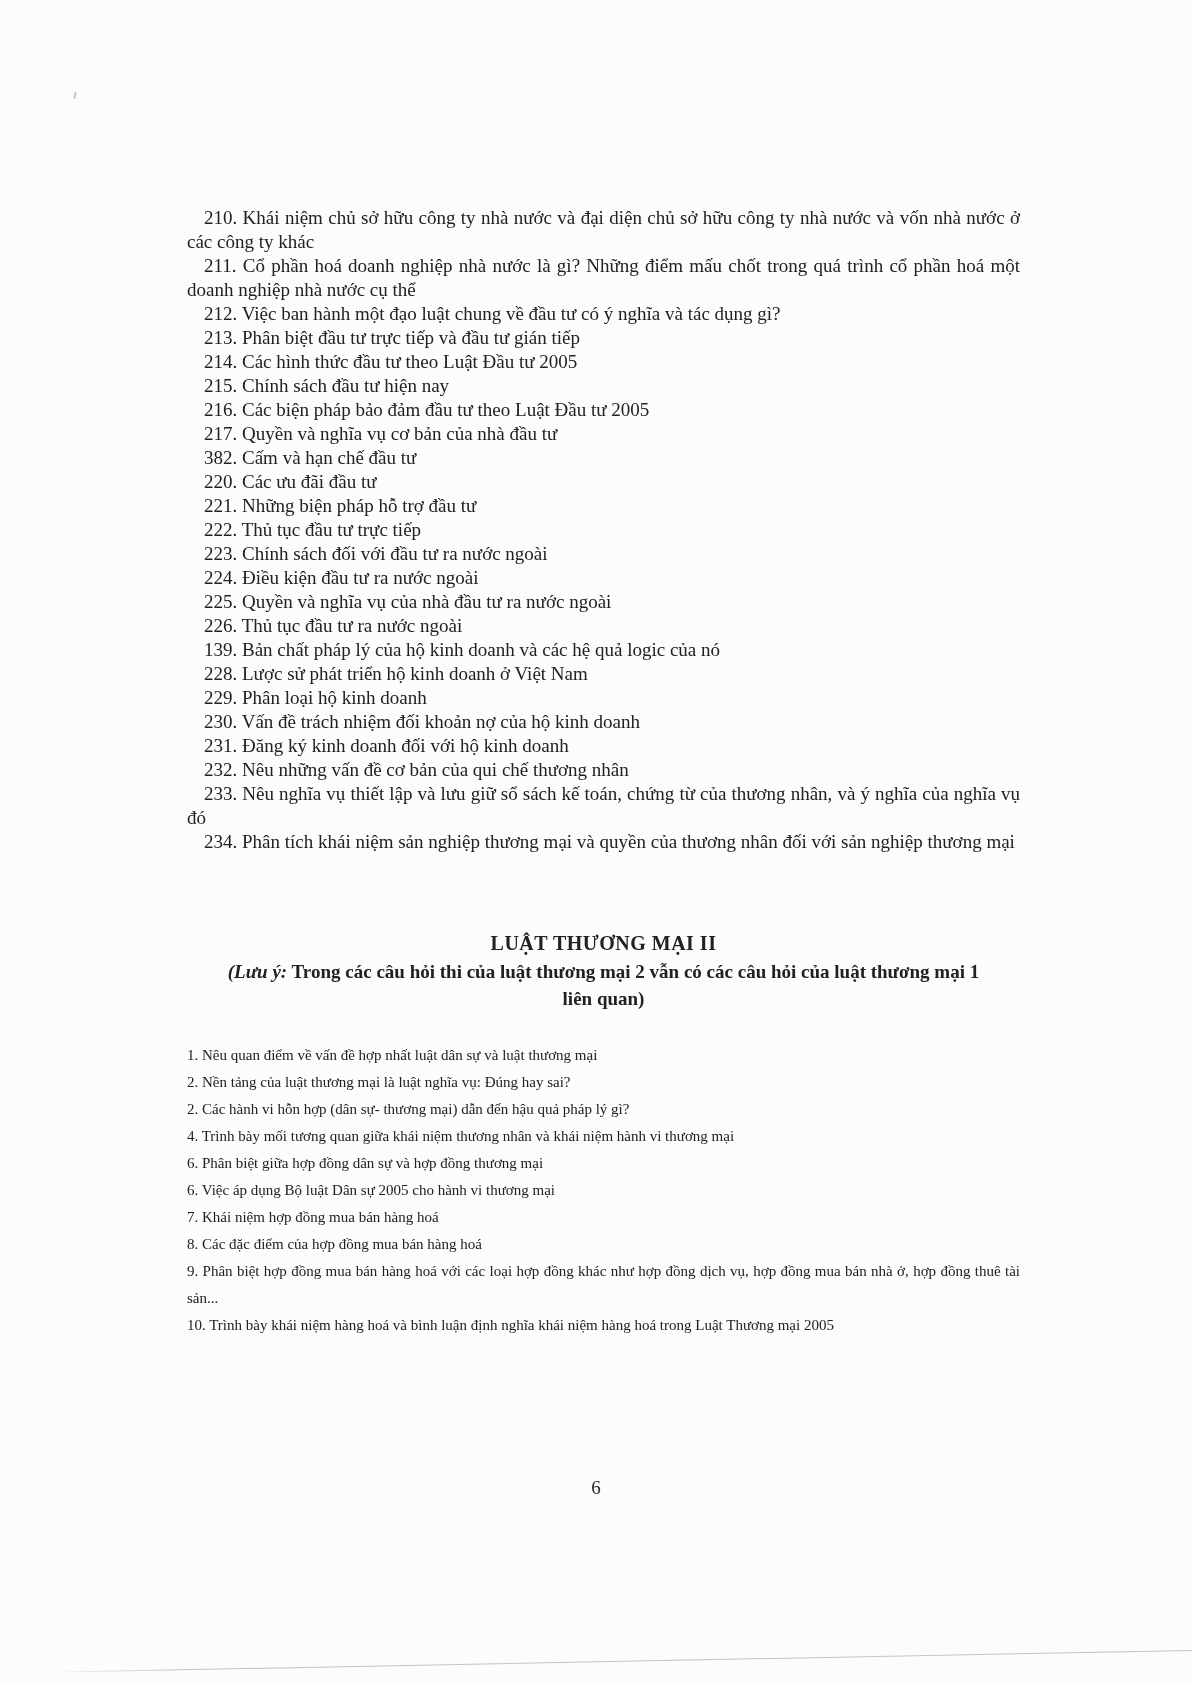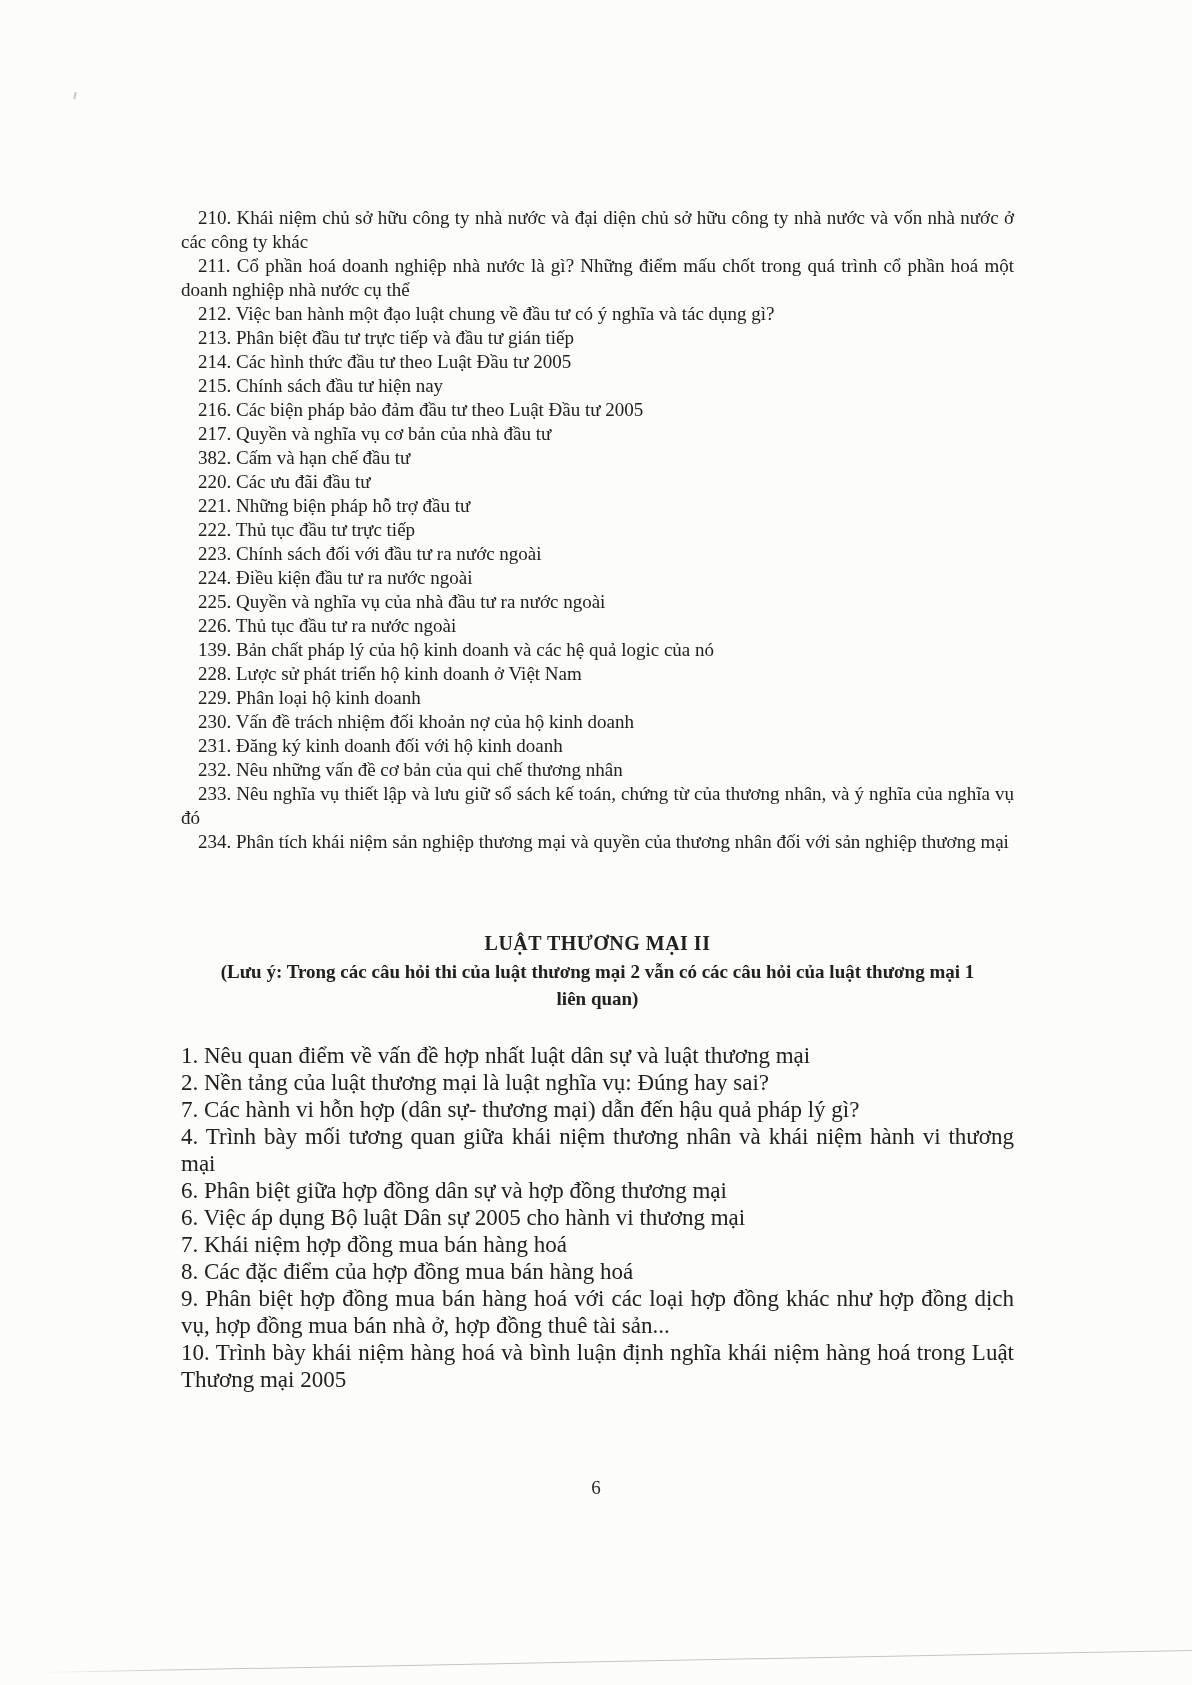--- a/index.html
+++ b/index.html
@@ -12,21 +12,21 @@
     color: #222120;
     position: relative;
     overflow: hidden;
   }
   .page {
     position: absolute;
     inset: 0;
   }
   .content {
     position: absolute;
-    left: 181px;
+    left: 187px;
     top: 206px;
     width: 833px;
   }
   .question-list-1 p.q {
     font-size: 19px;
     line-height: 24px;
     text-indent: 17px;
     text-align: justify;
   }
   .section-header {
@@ -39,24 +39,24 @@
     font-weight: bold;
     letter-spacing: 0.5px;
   }
   .section-note {
     font-size: 19px;
     line-height: 27px;
     font-weight: bold;
     max-width: 766px;
     margin: 1px auto 0 auto;
   }
-  .note-label { }
+  .note-label { font-style: italic; }
   .question-list-2 { margin-top: 30px; }
   .question-list-2 p.q {
-    font-size: 23px;
+    font-size: 15px;
     line-height: 27px;
     text-align: justify;
   }
   .page-number {
     position: absolute;
     top: 1477px;
     left: 0;
     width: 1192px;
     text-align: center;
     font-size: 19px;
@@ -147,21 +147,21 @@
       <h2 class="section-title">LUẬT THƯƠNG MẠI II</h2>
       <p class="section-note"><span class="note-label">(Lưu ý:</span><span> Trong các câu hỏi thi của luật thương mại 2 vẫn có các câu hỏi của luật thương mại 1 liên quan)</span></p>
     </div>
 
     <div class="question-list-2">
 
         <p class="q">1. Nêu quan điểm về vấn đề hợp nhất luật dân sự và luật thương mại</p>
 
         <p class="q">2. Nền tảng của luật thương mại là luật nghĩa vụ: Đúng hay sai?</p>
 
-        <p class="q">7. Các hành vi hỗn hợp (dân sự- thương mại) dẫn đến hậu quả pháp lý gì?</p>
+        <p class="q">2. Các hành vi hỗn hợp (dân sự- thương mại) dẫn đến hậu quả pháp lý gì?</p>
 
         <p class="q">4. Trình bày mối tương quan giữa khái niệm thương nhân và khái niệm hành vi thương mại</p>
 
         <p class="q">6. Phân biệt giữa hợp đồng dân sự và hợp đồng thương mại</p>
 
         <p class="q">6. Việc áp dụng Bộ luật Dân sự 2005 cho hành vi thương mại</p>
 
         <p class="q">7. Khái niệm hợp đồng mua bán hàng hoá</p>
 
         <p class="q">8. Các đặc điểm của hợp đồng mua bán hàng hoá</p>

